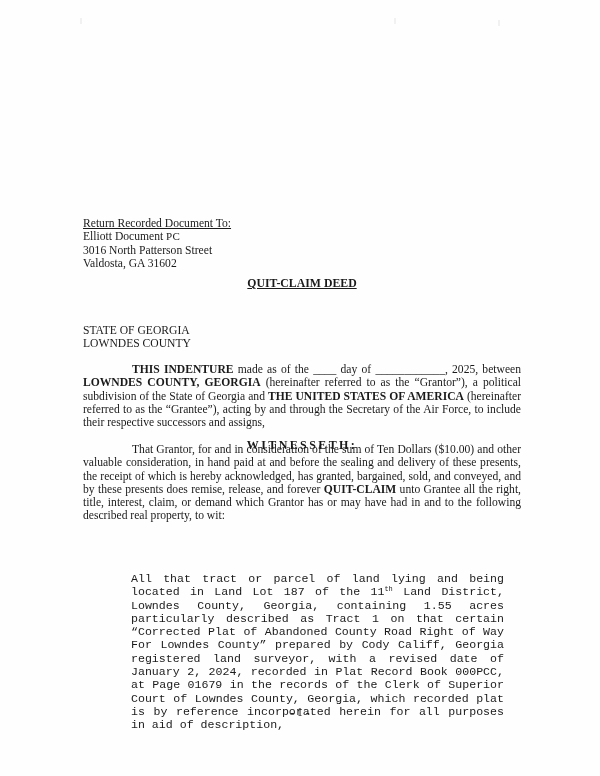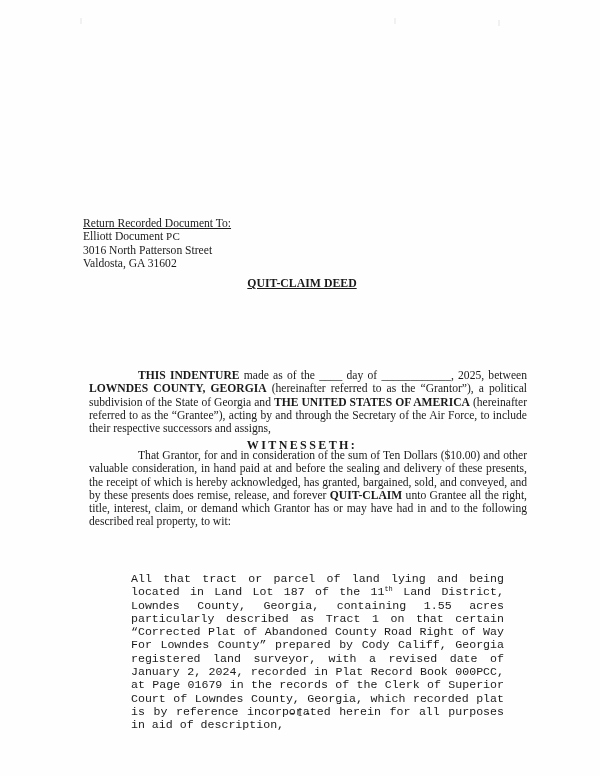--- a/index.html
+++ b/index.html
@@ -38,21 +38,21 @@
       width: 438px;
       text-align: center;
       font-weight: bold;
       text-decoration: underline;
       font-size: 11.8px;
     }
     .state-block { top: 324px; }
     .para {
       text-align: justify;
       text-indent: 49px;
-      margin: 6px;
+      margin: 0;
     }
     .para-indenture { top: 363px; }
     .witnesseth {
       position: absolute;
       top: 439px;
       left: 83px;
       width: 438px;
       text-align: center;
       font-weight: bold;
       letter-spacing: 2.4px;
@@ -96,20 +96,24 @@
 
   <div class="block return-block">
     <span class="line return-heading">Return Recorded Document To:</span>
     <span class="line"><span>Elliott Document</span> <span class="small-caps">PC</span></span>
     <span class="line">3016 North Patterson Street</span>
     <span class="line">Valdosta, GA 31602</span>
   </div>
 
   <div class="title">QUIT-CLAIM DEED</div>
 
+  <div class="block state-block">
+    <span class="line">STATE OF GEORGIA</span>
+    <span class="line">LOWNDES COUNTY</span>
+  </div>
 
   <p class="block para para-indenture"><b>THIS INDENTURE</b><span> made as of the ____ day of ____________, 2025, between </span><b>LOWNDES COUNTY, GEORGIA</b><span> (hereinafter referred to as the “Grantor”), a political subdivision of the State of Georgia and </span><b>THE UNITED STATES OF AMERICA</b><span> (hereinafter referred to as the “Grantee”), acting by and through the Secretary of the Air Force, to include their respective successors and assigns,</span></p>
 
   <div class="witnesseth">WITNESSETH:</div>
 
   <p class="block para para-grantor"><span>That Grantor, for and in consideration of the sum of Ten Dollars ($10.00) and other valuable consideration, in hand paid at and before the sealing and delivery of these presents, the receipt of which is hereby acknowledged, has granted, bargained, sold, and conveyed, and by these presents does remise, release, and forever </span><b>QUIT-CLAIM</b><span> unto Grantee all the right, title, interest, claim, or demand which Grantor has or may have had in and to the following described real property, to wit:</span></p>
 
   <p class="legal-desc"><span>All that tract or parcel of land lying and being located in Land Lot 187 of the 11</span><sup>th</sup><span> Land District, Lowndes County, Georgia, containing 1.55 acres particularly described as Tract 1 on that certain “Corrected Plat of Abandoned County Road Right of Way For Lowndes County” prepared by Cody Califf, Georgia registered land surveyor, with a revised date of January 2, 2024, recorded in Plat Record Book 000PCC, at Page 01679 in the records of the Clerk of Superior Court of Lowndes County, Georgia, which recorded plat is by reference incorporated herein for all purposes in aid of description,</span></p>
 
   <div class="page-number">- 1 -</div>

